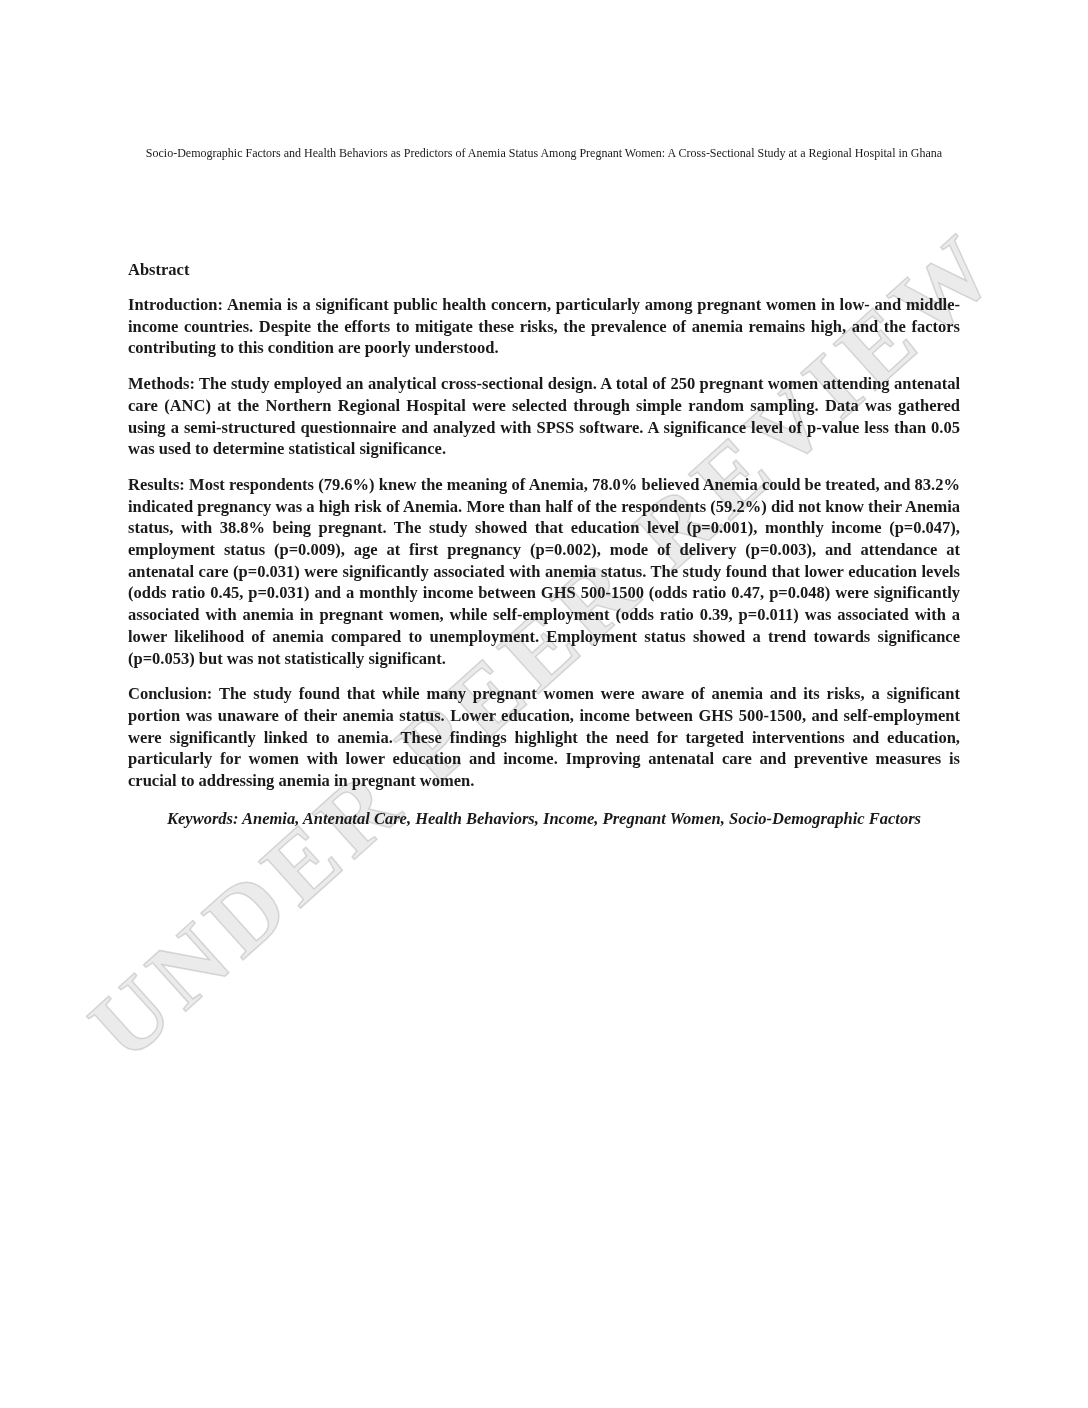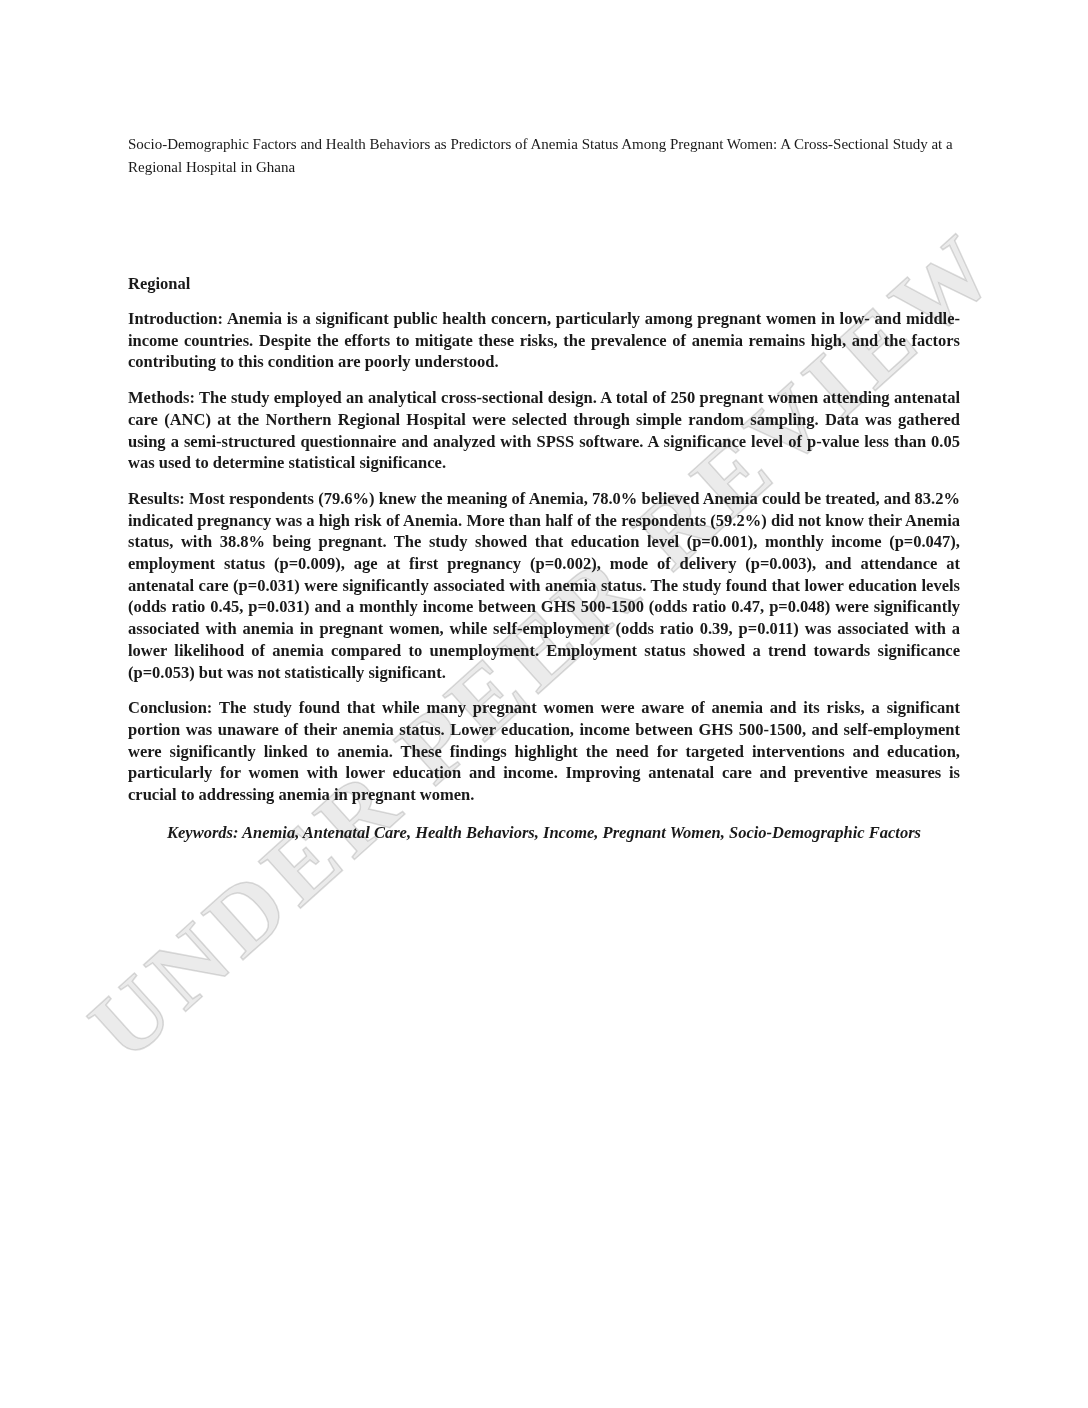--- a/index.html
+++ b/index.html
@@ -31,24 +31,24 @@
     user-select: none;
     font-family: "Liberation Serif", serif;
   }
   .page {
     position: relative;
     z-index: 1;
     padding: 125px 128px 0 128px;
     box-sizing: border-box;
   }
   .paper-title {
-    text-align: left;
-    font-size: 15px;
+    text-align: center;
+    font-size: 12px;
     line-height: 23px;
-    margin: 8px auto;
+    margin: 17px auto;
     max-width: 832px;
     font-weight: normal;
   }
   .abstract-heading {
     font-weight: bold;
     font-size: 16.5px;
     margin-top: 95px;
     margin-bottom: 0;
   }
   .para {
@@ -69,21 +69,21 @@
 </style>
 </head>
 <body>
 
 <div class="watermark">UNDER PEER REVIEW</div>
 
 <div class="page">
 
   <div class="paper-title">Socio-Demographic Factors and Health Behaviors as Predictors of Anemia Status Among Pregnant Women: A Cross-Sectional Study at a Regional Hospital in Ghana</div>
 
-  <div class="abstract-heading">Regional</div>
+  <div class="abstract-heading">Abstract</div>
 
   <p class="para">Introduction: Anemia is a significant public health concern, particularly among pregnant women in low- and middle-income countries. Despite the efforts to mitigate these risks, the prevalence of anemia remains high, and the factors contributing to this condition are poorly understood.</p>
 
 
   <p class="para">Methods: The study employed an analytical cross-sectional design. A total of 250 pregnant women attending antenatal care (ANC) at the Northern Regional Hospital were selected through simple random sampling. Data was gathered using a semi-structured questionnaire and analyzed with SPSS software. A significance level of p-value less than 0.05 was used to determine statistical significance.</p>
 
   <p class="para">Results: Most respondents (79.6%) knew the meaning of Anemia, 78.0% believed Anemia could be treated, and 83.2% indicated pregnancy was a high risk of Anemia. More than half of the respondents (59.2%) did not know their Anemia status, with 38.8% being pregnant. The study showed that education level (p=0.001), monthly income (p=0.047), employment status (p=0.009), age at first pregnancy (p=0.002), mode of delivery (p=0.003), and attendance at antenatal care (p=0.031) were significantly associated with anemia status. The study found that lower education levels (odds ratio 0.45, p=0.031) and a monthly income between GHS 500-1500 (odds ratio 0.47, p=0.048) were significantly associated with anemia in pregnant women, while self-employment (odds ratio 0.39, p=0.011) was associated with a lower likelihood of anemia compared to unemployment. Employment status showed a trend towards significance (p=0.053) but was not statistically significant.</p>
 
   <p class="para">Conclusion: The study found that while many pregnant women were aware of anemia and its risks, a significant portion was unaware of their anemia status. Lower education, income between GHS 500-1500, and self-employment were significantly linked to anemia. These findings highlight the need for targeted interventions and education, particularly for women with lower education and income. Improving antenatal care and preventive measures is crucial to addressing anemia in pregnant women.</p>
 

